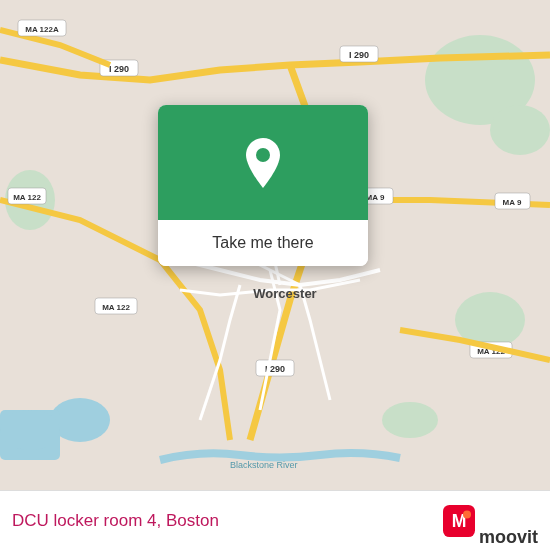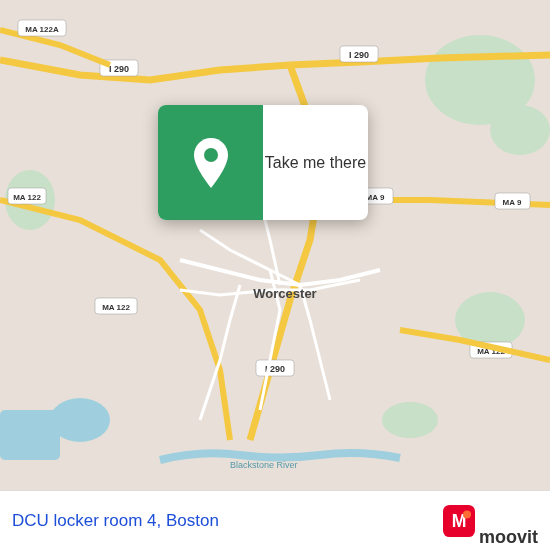--- a/index.html
+++ b/index.html
@@ -29,20 +29,21 @@
     #popup-card {
       position: absolute;
       top: 105px;
       left: 158px;
       width: 210px;
       background: white;
       border-radius: 8px;
       box-shadow: 0 4px 16px rgba(0,0,0,0.3);
       overflow: hidden;
       display: flex;
+      flex-direction: column;
       align-items: center;
     }
 
     #popup-green-area {
       background-color: #2d9e5f;
       width: 100%;
       height: 115px;
       display: flex;
       align-items: center;
       justify-content: center;
@@ -73,21 +74,21 @@
       display: flex;
       align-items: center;
       padding: 0 12px;
       border-top: 1px solid #ddd;
       position: relative;
     }
 
     #location-title {
       font-size: 17px;
       font-weight: 500;
-      color: #1d4ed8;
+      color: #be185d;
       flex: 1;
     }
 
     #moovit-logo {
       display: flex;
       align-items: center;
       gap: 4px;
     }
 
     #moovit-icon {

